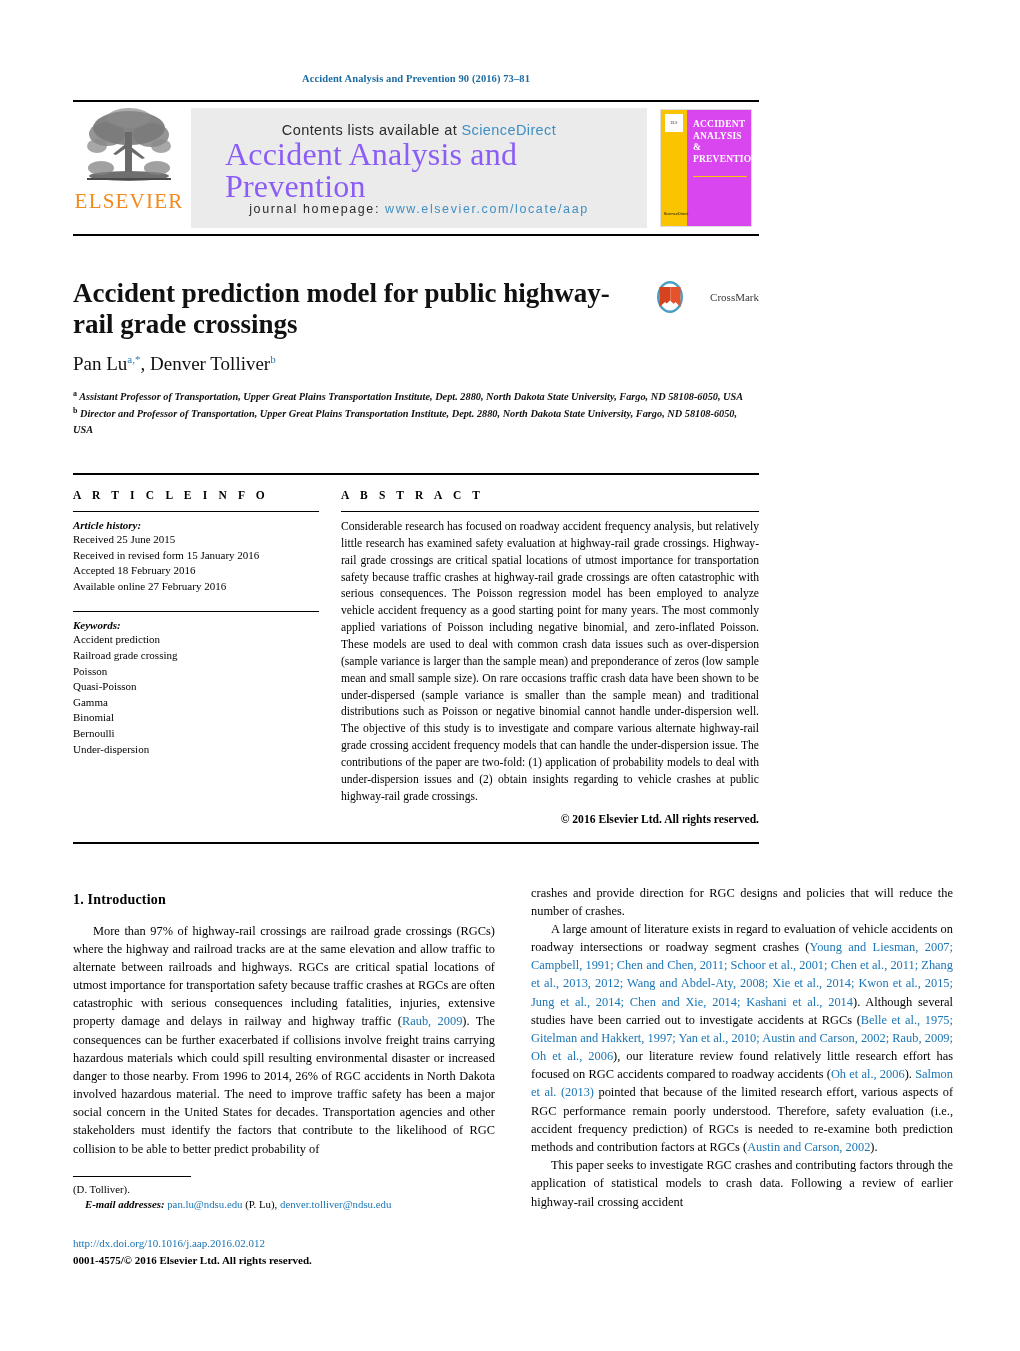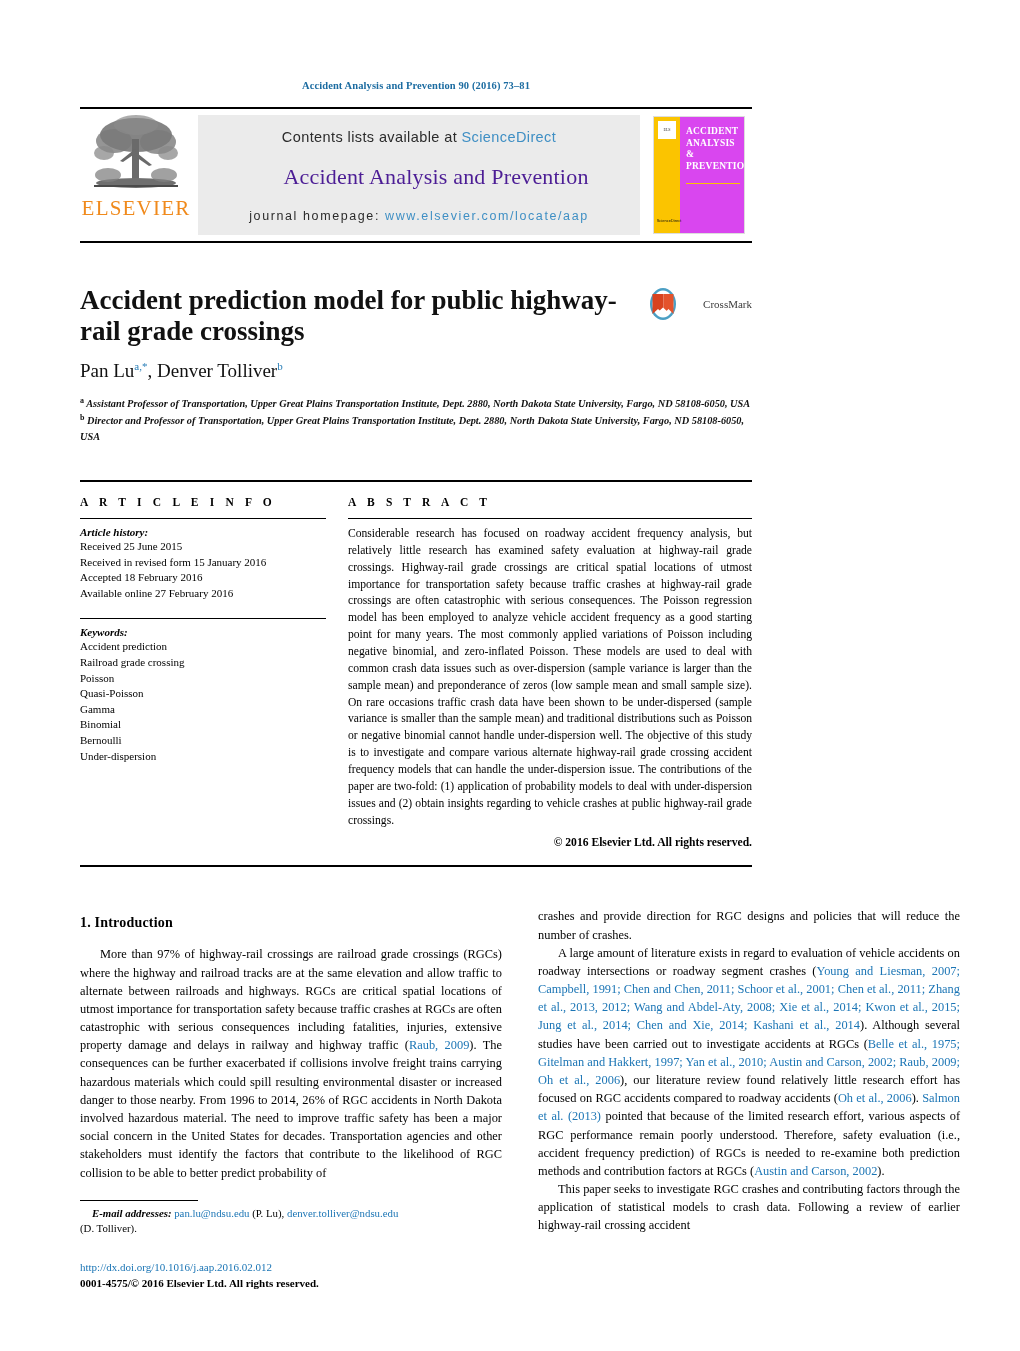--- a/index.html
+++ b/index.html
@@ -13,21 +13,21 @@
     font-family: "Liberation Serif", "DejaVu Serif", serif;
     color: #000000;
     position: relative;
     overflow: hidden;
   }
   .page {
     width: 832px;
     height: 1351px;
     position: relative;
     box-sizing: border-box;
-    padding: 10px;
+    padding: 3px;
   }
 
   
   .running-head {
     text-align: center;
     font-size: 10.5px;
     color: #1c6ca1;
     font-weight: bold;
     padding-top: 70px;
     letter-spacing: 0.1px;
@@ -75,22 +75,22 @@
   }
   .contents-line {
     font-family: "Liberation Sans", sans-serif;
     font-size: 14.5px;
     color: #2b2b2b;
     letter-spacing: 0.4px;
   }
   .contents-line .sd-link { color: #3f8fc4; }
   .journal-title {
     font-family: "Liberation Serif", serif;
-    font-size: 22px;
-    color: #4c1d95;
+    font-size: 32px;
+    color: #8b5cf6;
     letter-spacing: 0.2px;
     line-height: 1;
     margin-left: 34px;
   }
   .homepage-line {
     font-family: "Liberation Sans", sans-serif;
     font-size: 12.5px;
     color: #2b2b2b;
     letter-spacing: 1.6px;
   }
@@ -398,22 +398,22 @@
     </div>
   </div>
 
   <div class="body-cols">
 
     <div class="col">
       <h2 class="section-title">1.  Introduction</h2>
       <p class="body-p"><span>More than 97% of highway-rail crossings are railroad grade crossings (RGCs) where the highway and railroad tracks are at the same elevation and allow traffic to alternate between railroads and highways. RGCs are critical spatial locations of utmost importance for transportation safety because traffic crashes at RGCs are often catastrophic with serious consequences including fatalities, injuries, extensive property damage and delays in railway and highway traffic (</span><a class="ref" href="#">Raub, 2009</a><span>). The consequences can be further exacerbated if collisions involve freight trains carrying hazardous materials which could spill resulting environmental disaster or increased danger to those nearby. From 1996 to 2014, 26% of RGC accidents in North Dakota involved hazardous material. The need to improve traffic safety has been a major social concern in the United States for decades. Transportation agencies and other stakeholders must identify the factors that contribute to the likelihood of RGC collision to be able to better predict probability of </span></p>
 
       <div class="footnote">
+        <div class="fn-line">(D. Tolliver).</div>
         <div class="fn-line fn-indent"><span class="fn-ital">E-mail addresses:</span> <a class="ref" href="#">pan.lu@ndsu.edu</a><span> (P. Lu), </span><a class="ref" href="#">denver.tolliver@ndsu.edu</a></div>
-        <div class="fn-line">(D. Tolliver).</div>
       </div>
 
       <div class="doi-block">
         <div><a class="doi-link" href="#">http://dx.doi.org/10.1016/j.aap.2016.02.012</a></div>
         <div class="issn">0001-4575/© 2016 Elsevier Ltd. All rights reserved.</div>
       </div>
     </div>
 
     <div class="col">
       <p class="body-p" style="text-indent:0"><span>crashes and provide direction for RGC designs and policies that will reduce the number of crashes.</span></p>

